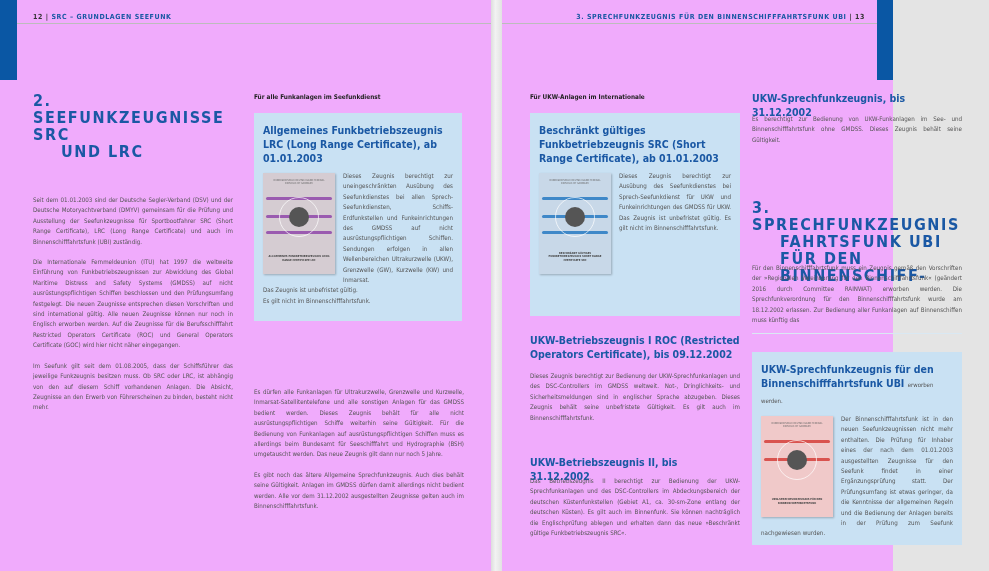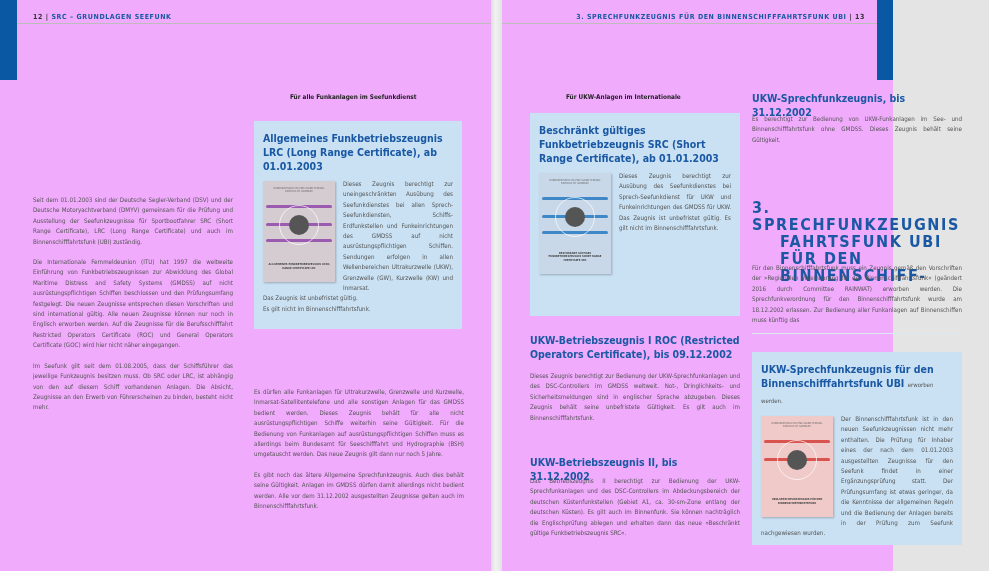--- a/index.html
+++ b/index.html
@@ -23,21 +23,21 @@
   .rule-left { left: 17px; right: 0; }
   .rule-right { left: 0; right: 16px; }
 
   .h1 { position: absolute; color: #1a58a4; font-weight: bold; font-size: 16px; letter-spacing: 1.6px; line-height: 17px; text-transform: uppercase; }
   .h1 .num { display: inline-block; width: 28px; }
   .h1 .ind { display: block; padding-left: 28px; }
 
   .body-text { position: absolute; font-size: 6.2px; line-height: 10.4px; color: #555; text-align: justify; }
   .body-text p + p { margin-top: 10px; }
 
-  .label { position: absolute; font-size: 6.4px; font-weight: bold; color: #222; margin-left: 36px; }
+  .label { position: absolute; font-size: 6.4px; font-weight: bold; color: #222; }
 
   .box { position: absolute; background: #c9e1f3; padding: 10px 9px 7px 9px; }
   .box-title { color: #1a58a4; font-weight: bold; font-size: 10.5px; line-height: 14px; }
   .box-title .small { font-size: 6px; font-weight: normal; color: #555; }
   .box .inner { margin-top: 6px; font-size: 6.2px; line-height: 10.4px; color: #555; text-align: justify; }
   .cert { float: left; width: 72px; height: 101px; margin: 2px 8px 2px 0; position: relative; box-shadow: 1px 1px 2px rgba(0,0,0,0.25); overflow: hidden; }
   .cert .hdr { position: absolute; top: 6px; left: 5px; right: 5px; font-size: 2.6px; line-height: 3.3px; color: #666; text-align: center; text-transform: uppercase; }
   .cert .wave { position: absolute; left: 3px; right: 3px; height: 3px; border-radius: 3px; }
   .cert .eagle { position: absolute; left: 26px; top: 34px; width: 20px; height: 20px; border-radius: 50%; background: #555; }
   .cert .circle { position: absolute; left: 16px; top: 24px; width: 40px; height: 40px; border-radius: 50%; border: 1px solid rgba(255,255,255,0.7); }
@@ -57,30 +57,34 @@
 
 <div class="page page-left">
   <div class="tab-left"></div>
   <div class="running-head rh-left">
     <span class="pg">12</span>
     <span class="pg"> | </span>
     <span class="sec">SRC – Grundlagen Seefunk</span>
   </div>
   <div class="rule rule-left"></div>
 
+  <div class="h1" style="left:33px; top:92px; width:210px;">
+    <span class="num">2.</span><span>Seefunkzeugnisse SRC</span>
+    <span class="ind">und LRC</span>
+  </div>
 
   <div class="body-text" style="left:33px; top:195px; width:200px;">
     <p>Seit dem 01.01.2003 sind der Deutsche Segler-Verband (DSV) und der Deutsche Motoryachtverband (DMYV) gemeinsam für die Prüfung und Ausstellung der Seefunkzeugnisse für Sportbootfahrer SRC (Short Range Certificate), LRC (Long Range Certificate) und auch im Binnenschifffahrtsfunk (UBI) zuständig.</p>
     <p>Die Internationale Fernmeldeunion (ITU) hat 1997 die weltweite Einführung von Funkbetriebszeugnissen zur Abwicklung des Global Maritime Distress and Safety Systems (GMDSS) auf nicht ausrüstungspflichtigen Schiffen beschlossen und den Prüfungsumfang festgelegt. Die neuen Zeugnisse entsprechen diesen Vorschriften und sind international gültig. Alle neuen Zeugnisse können nur noch in Englisch erworben werden. Auf die Zeugnisse für die Berufsschifffahrt Restricted Operators Certificate (ROC) und General Operators Certificate (GOC) wird hier nicht näher eingegangen.</p>
     <p>Im Seefunk gilt seit dem 01.08.2005, dass der Schiffsführer das jeweilige Funkzeugnis besitzen muss. Ob SRC oder LRC, ist abhängig von den auf diesem Schiff vorhandenen Anlagen. Die Absicht, Zeugnisse an den Erwerb von Führerscheinen zu binden, besteht nicht mehr.</p>
   </div>
 
   <div class="label" style="left:254px; top:93px;">Für alle Funkanlagen im Seefunkdienst</div>
 
-  <div class="box" style="left:254px; top:113px; width:208px; height:208px;margin-top:8px;">
+  <div class="box" style="left:254px; top:113px; width:208px; height:208px;">
     <div class="box-title">Allgemeines Funkbetriebszeugnis LRC (Long Range Certificate), ab 01.01.2003</div>
     <div class="inner">
       <div class="cert cert-lrc">
         <div class="hdr">Bundesrepublik Deutschland Federal Republic of Germany</div>
         <div class="wave" style="top:24px;"></div>
         <div class="wave" style="top:42px;"></div>
         <div class="wave" style="top:58px;"></div>
         <div class="circle"></div>
         <div class="eagle"></div>
         <div class="ft">Allgemeines Funkbetriebszeugnis Long Range Certificate LRC</div>

